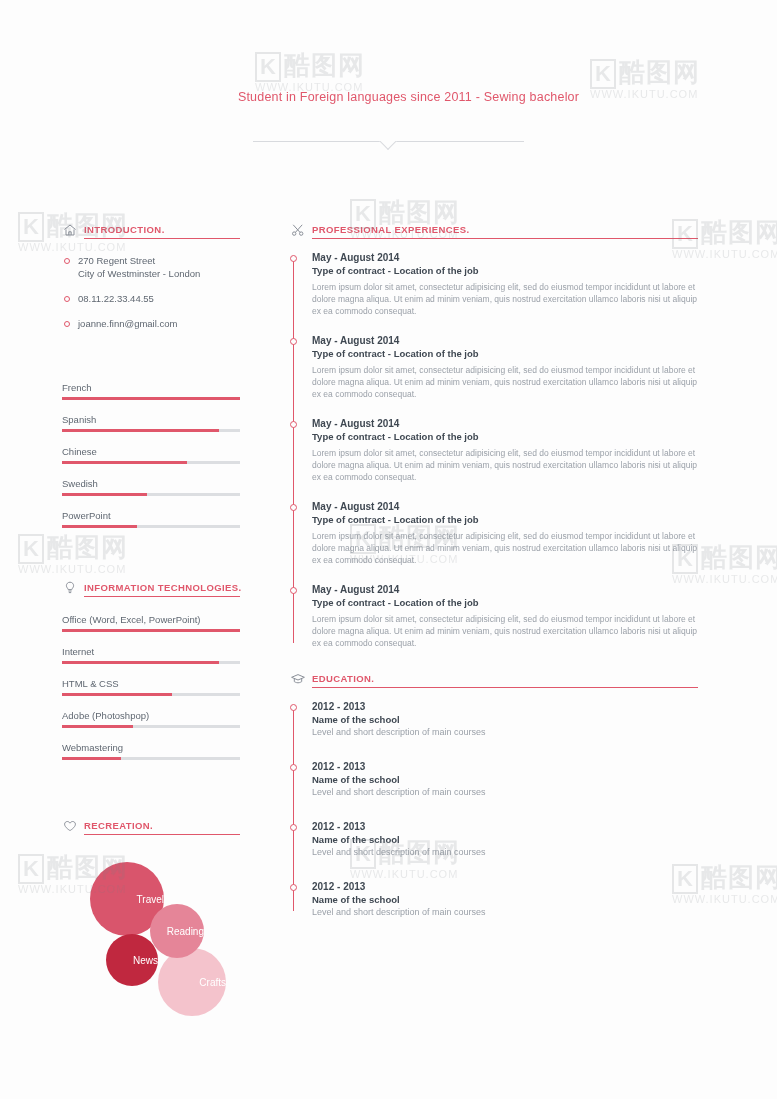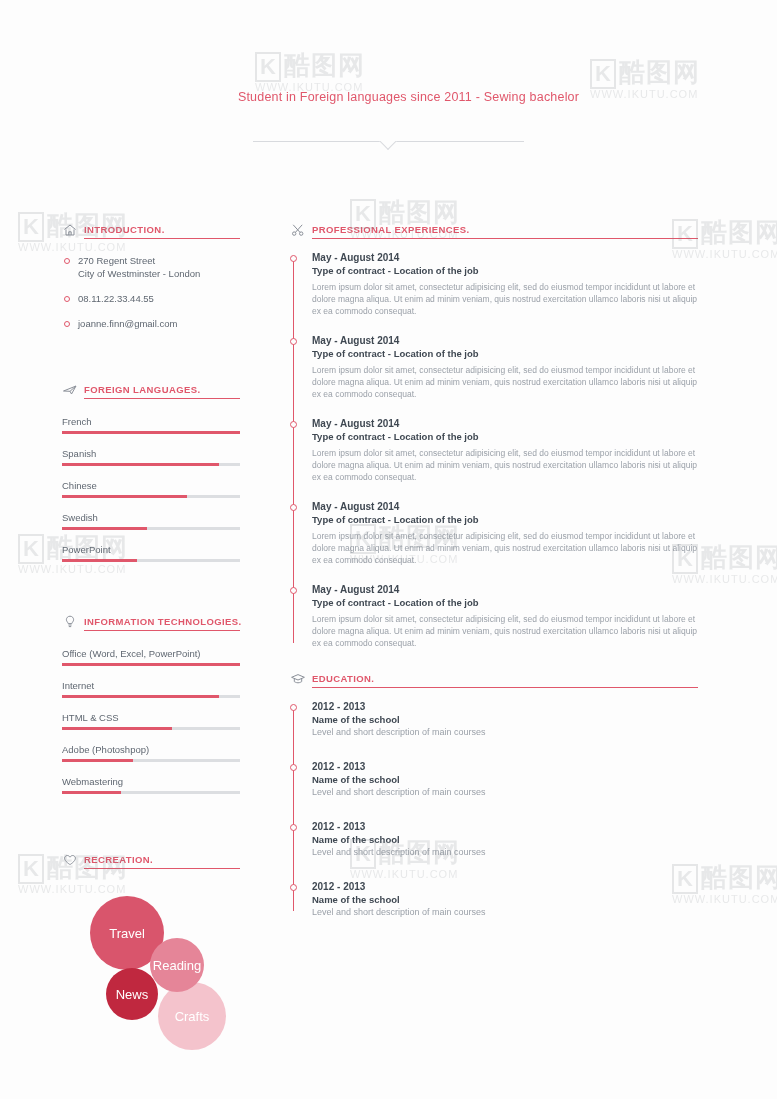--- a/index.html
+++ b/index.html
@@ -184,23 +184,23 @@
   .bubbles {
     position: relative;
     height: 180px;
     margin-top: 18px;
   }
   .bubble {
     position: absolute;
     border-radius: 50%;
     display: flex;
     align-items: center;
-    justify-content: center;
+    justify-content: flex-end;
     color: #ffffff;
-    font-size: 13px;
+    font-size: 10px;
   }
 
   
   .timeline {
     position: relative;
     margin-top: 10px;
     padding-left: 22px;
   }
   .timeline:before {
     content: "";
@@ -315,30 +315,20 @@
             <span>08.11.22.33.44.55</span>
           </div>
           <div class="intro-item">
             <span class="bullet"></span>
             <span>joanne.finn@gmail.com</span>
           </div>
         </div>
       </div>
 
       <div class="section" style="margin-top:52px">
-        <div class="sec-head">
-          <span class="sec-icon">
-            <svg width="16" height="16" viewBox="0 0 16 16" fill="none" stroke="#8b9099" stroke-width="1">
-              <path d="M1.5 9 L14 4 L9.5 12 L8 9.3 Z"></path>
-              <path d="M8 9.3 L14 4"></path>
-            </svg>
-          </span>
-          <span class="sec-title">FOREIGN LANGUAGES.</span>
-          <span class="sec-rule" style="width:156px"></span>
-        </div>
         <div style="margin-top:4px">
           <div class="bar-row">
             <div class="bar-label">French</div>
             <div class="bar-track">
                 <div class="bar-fill" style="width:100%"></div>
               </div>
           </div>
           <div class="bar-row">
             <div class="bar-label">Spanish</div>
             <div class="bar-track">

